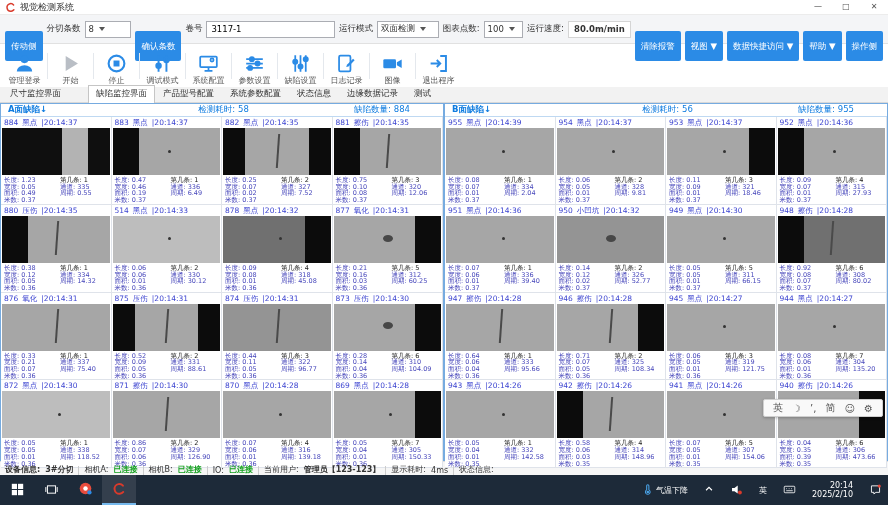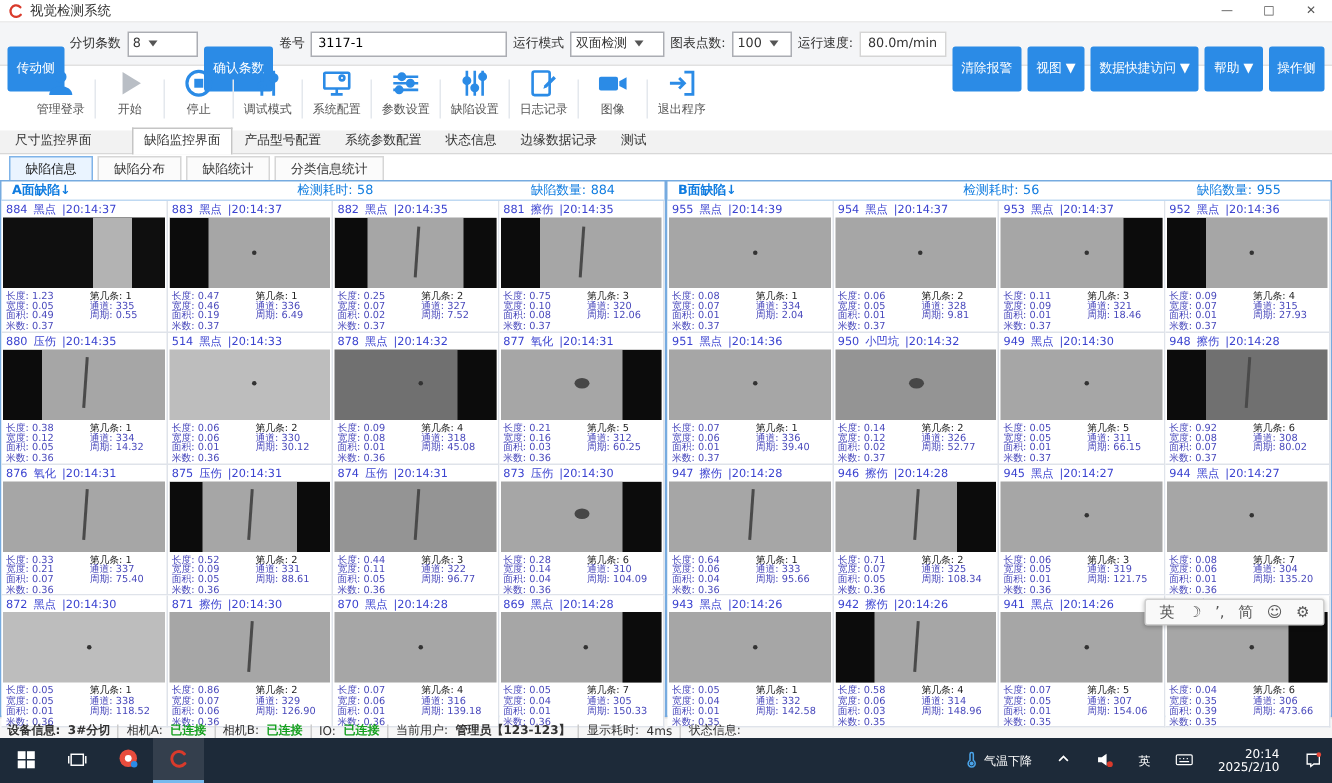--- a/index.html
+++ b/index.html
@@ -12,24 +12,24 @@
   .titlebar .app-ico{width:11px;height:11px;margin-right:4px;display:inline-flex;}
   .wctrl{margin-left:auto;display:flex;}
   .wctrl span{width:28px;text-align:center;font-size:8px;color:#555;line-height:14px;cursor:default;}
 
   
   .toolbar1{height:30px;background:#f4f5f7;border-top:1px solid #ececec;border-bottom:1px solid #e1e1e1;display:flex;align-items:center;gap:4px;padding:0 5px;font-size:8.5px;}
   .btn-blue{background:var(--accent);color:#fff;border-radius:2px;padding:11px 6px;line-height:1;font-size:8.5px;cursor:default;margin-top:34px;}
   .combo{background:#fff;border:1px solid #abadb3;height:17px;display:flex;align-items:center;padding:0 3px;font-size:8.5px;}
   .combo .carr{width:0;height:0;border-left:3px solid transparent;border-right:3px solid transparent;border-top:4px solid #555;margin-left:5px;}
   .tb-input{background:#fff;border:1px solid #abadb3;height:17px;font-size:8.5px;padding:0 4px;font-family:inherit;}
-  .valbox{background:#fff;border:1px solid #d5d5d5;height:17px;display:flex;align-items:center;padding:0 5px;}
+  .valbox{background:#fff;border:1px solid #d5d5d5;height:17px;display:flex;align-items:center;padding:0 5px;font-weight:bold;}
 
   
-  .toolbar2{height:43px;background:#fff;display:flex;align-items:flex-start;padding-left:18px;}
+  .toolbar2{height:43px;background:#fff;display:flex;align-items:flex-end;padding-left:2px;}
   .tb2{display:flex;flex-direction:column;align-items:center;justify-content:center;min-width:45px;gap:1px;padding:1px 3px;}
   .tb2 .ico{width:21px;height:21px;display:inline-flex;}
   .tb2 .ico svg{width:100%;height:100%;}
   .tb2 .lbl{font-size:8px;color:#555;}
   .tb2sep{width:1px;height:26px;background:#e4e8ed;align-self:center;}
 
   
   .maintabs{height:16px;background:#f2f2f2;border-bottom:1px solid #d8d8d8;display:flex;align-items:flex-end;padding-left:2px;font-size:8.5px;}
   .maintab{padding:2px 7px;color:#333;border:1px solid transparent;border-bottom:none;cursor:default;}
   .maintab.active{background:#fff;border-color:#c5c5c5;margin-bottom:-1px;padding-bottom:3px;margin-left:19px;}
@@ -239,26 +239,20 @@
   <div class="maintabs" id="maintabs">
       <span class="maintab">尺寸监控界面</span>
       <span class="maintab active">缺陷监控界面</span>
       <span class="maintab">产品型号配置</span>
       <span class="maintab">系统参数配置</span>
       <span class="maintab">状态信息</span>
       <span class="maintab">边缘数据记录</span>
       <span class="maintab">测试</span>
     </div>
 
-  <div class="subtabs" id="subtabs">
-      <span class="subtab active">缺陷信息</span>
-      <span class="subtab">缺陷分布</span>
-      <span class="subtab">缺陷统计</span>
-      <span class="subtab">分类信息统计</span>
-    </div>
 
   <div class="panels" id="panels">
       <div class="panel">
     <div class="panel-head">
       <span class="ph-title">A面缺陷↓</span>
       <span class="ph-time"><span>检测耗时:</span><span>58</span></span>
       <span class="ph-count"><span>缺陷数量:</span><span>884</span></span>
     </div>
     <div class="grid">
           <div class="cell">

